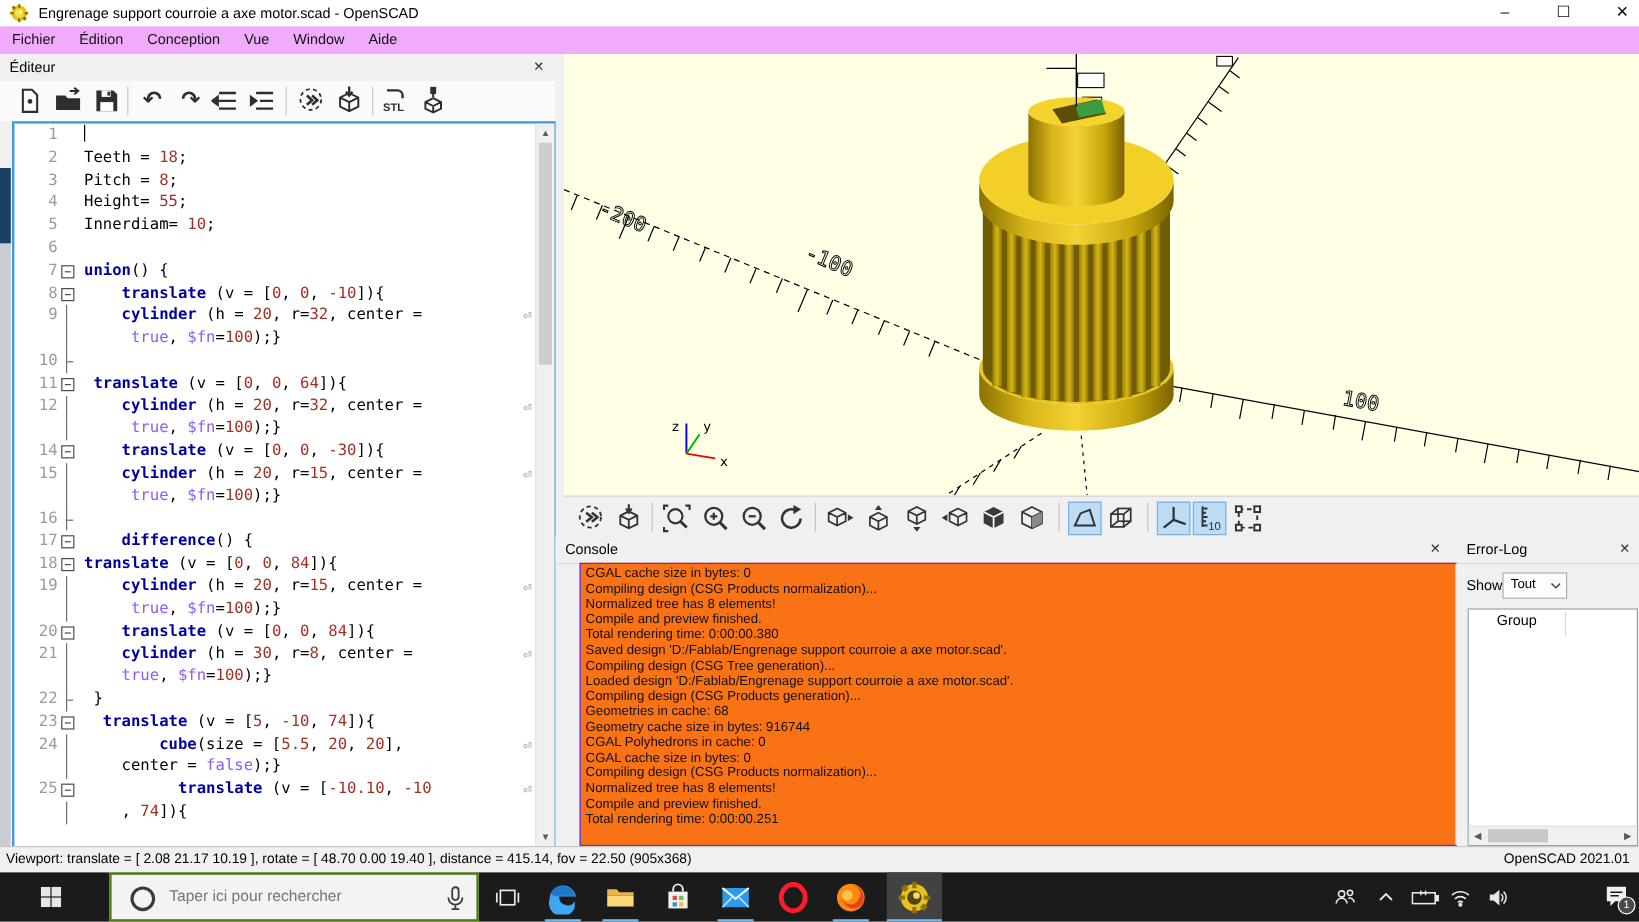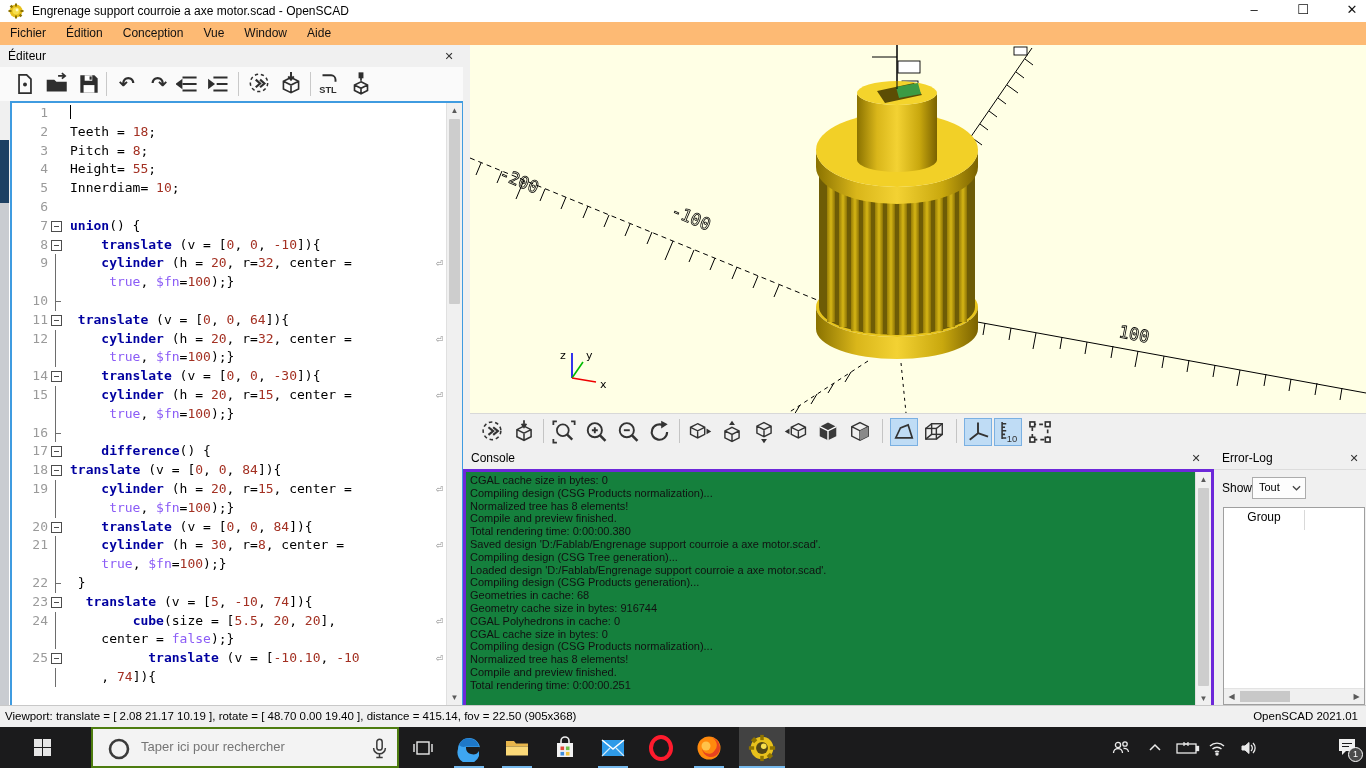--- a/index.html
+++ b/index.html
@@ -8,21 +8,21 @@
   #app{position:absolute;left:0;top:0;width:1158px;height:727px;background:#f0f0f0;}
 
   
   #titlebar{left:0;top:0;width:1366px;height:22px;background:#fff;}
   #app-icon{left:8px;top:3px;width:16px;height:16px;}
   #title-text{left:32px;top:4px;font-size:12px;color:#000;white-space:nowrap;}
   .winctl{top:0;width:44px;height:22px;text-align:center;line-height:20px;font-size:13px;color:#111;cursor:default;}
   #btn-min{left:1232px;} #btn-max{left:1281px;} #btn-close{left:1330px;}
 
   
-  #menubar{left:0;top:22px;width:1366px;height:23px;background:#fdba74;font-size:12px;color:#111;}
+  #menubar{left:0;top:22px;width:1366px;height:23px;background:#f0abfc;font-size:12px;color:#111;}
   .menu-item{display:inline-block;padding:4px 10px 0 10px;height:19px;}
 
   
   #editor-panel{left:0;top:45px;width:463px;height:660px;background:#f0f0f0;}
   .panel-header{height:22px;background:#f0f0f0;border-bottom:1px solid #dcdcdc;font-size:12px;color:#000;position:relative;}
   .panel-header .ph-title{position:absolute;left:8px;top:4px;}
   .panel-close{position:absolute;top:3px;width:16px;height:16px;font-size:11px;color:#333;text-align:center;line-height:16px;}
   #editor-toolbar{left:0;top:22px;width:463px;height:34px;background:#fafafa;position:absolute;}
   .tbtn{position:absolute;top:4px;width:26px;height:26px;}
   .tsep{position:absolute;top:5px;width:1px;height:24px;background:#c9c9c9;}
@@ -57,21 +57,21 @@
 
   
   #view-toolbar{left:470px;top:413px;width:896px;height:34px;background:#f0f0f0;border-top:1px solid #d8d8d8;}
   .vbtn{position:absolute;top:4px;width:26px;height:26px;border:1px solid transparent;}
   .vbtn.active{background:#bfdcf5;border:1px solid #7ab0e2;}
   .vbtn svg{width:100%;height:100%;}
   .vsep{position:absolute;top:5px;width:1px;height:24px;background:#c4c4c4;}
 
   
   #console-panel{left:463px;top:447px;width:749px;height:258px;background:#f0f0f0;}
-  #console-body{position:absolute;left:0;top:22px;width:745px;height:234px;background:#15803d;border:3px solid #6d28d9;overflow:hidden;}
+  #console-body{position:absolute;left:20px;top:22px;width:745px;height:234px;background:#f97316;border:1px solid #6d28d9;overflow:hidden;}
   #console-lines{position:absolute;left:4px;top:2px;right:18px;font-size:11px;color:#111;line-height:12.8px;}
   .console-line{white-space:nowrap;}
 
   
   #error-panel{left:1214px;top:447px;width:152px;height:258px;background:#f0f0f0;}
   #show-row{position:absolute;left:8px;top:34px;font-size:12px;color:#000;}
   #show-select{position:absolute;left:38px;top:30px;width:52px;height:20px;background:#fdfdfd;border:1px solid #acacac;font-size:11px;}
   #show-select .selval{position:absolute;left:6px;top:3px;}
   #errtable{position:absolute;left:9px;top:60px;width:140px;height:196px;background:#fff;border:1px solid #9f9f9f;}
   #errtable .th{position:absolute;left:0;top:2px;width:80px;height:20px;font-size:12px;color:#000;text-align:center;border-right:1px solid #d9d9d9;}

